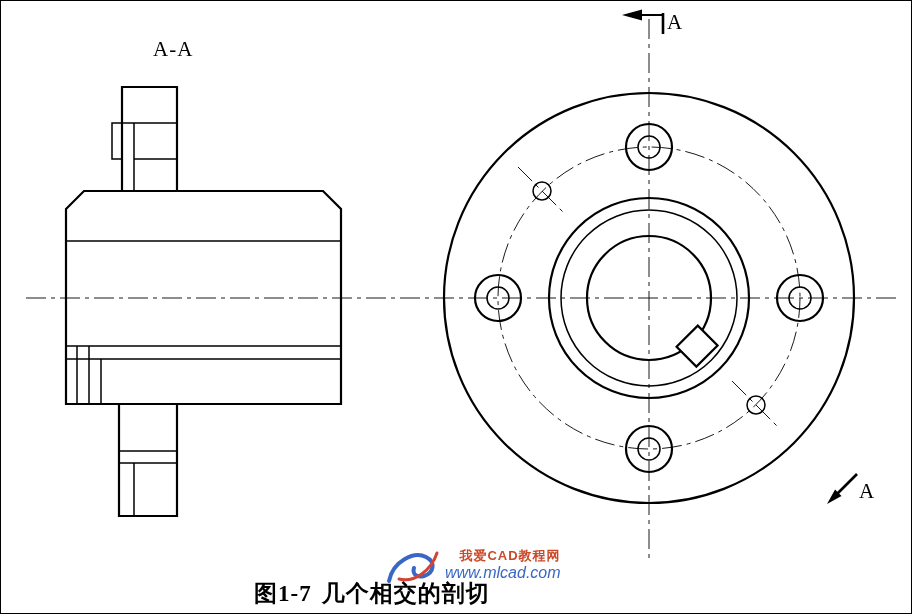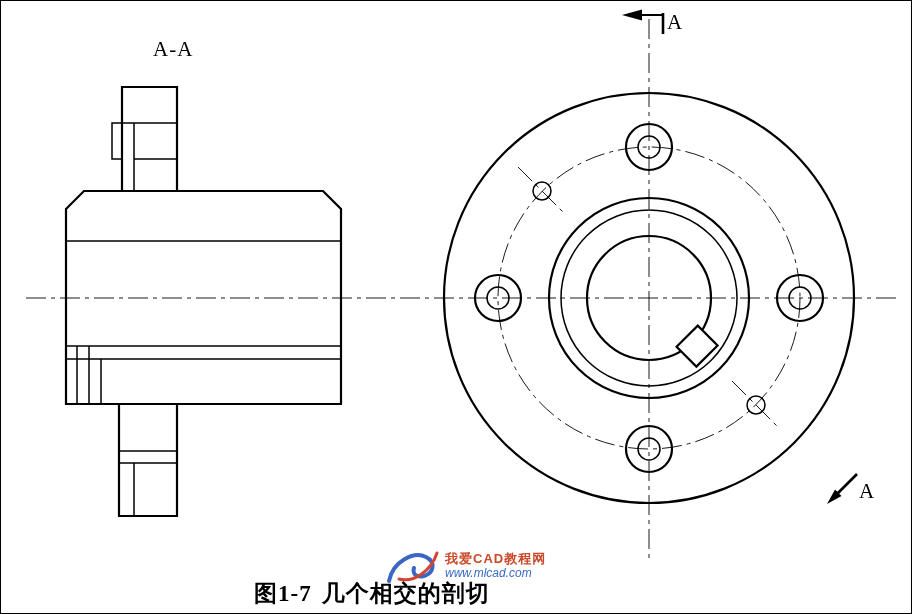--- a/index.html
+++ b/index.html
@@ -48,31 +48,31 @@
   .watermark {
     position: absolute;
     left: 383px;
     top: 544px;
     display: flex;
     align-items: center;
     gap: 3px;
     z-index: 2;
     opacity: 0.95;
   }
-  .wm-text { line-height: 1.15; }
+  .wm-text { line-height: 1.15; text-align: right; }
   .wm-site {
     font-family: "Liberation Sans", sans-serif;
     font-size: 13px;
     font-weight: bold;
     color: #c8401e;
     letter-spacing: 1px;
   }
   .wm-url {
     font-family: "Liberation Sans", sans-serif;
-    font-size: 12px;
+    font-size: 16px;
     font-style: italic;
     color: #2f5fc0;
   }
 </style>
 </head>
 <body>
 
 <div class="stage">
 
   <svg class="drawing" width="912" height="614" viewBox="0 0 912 614">

